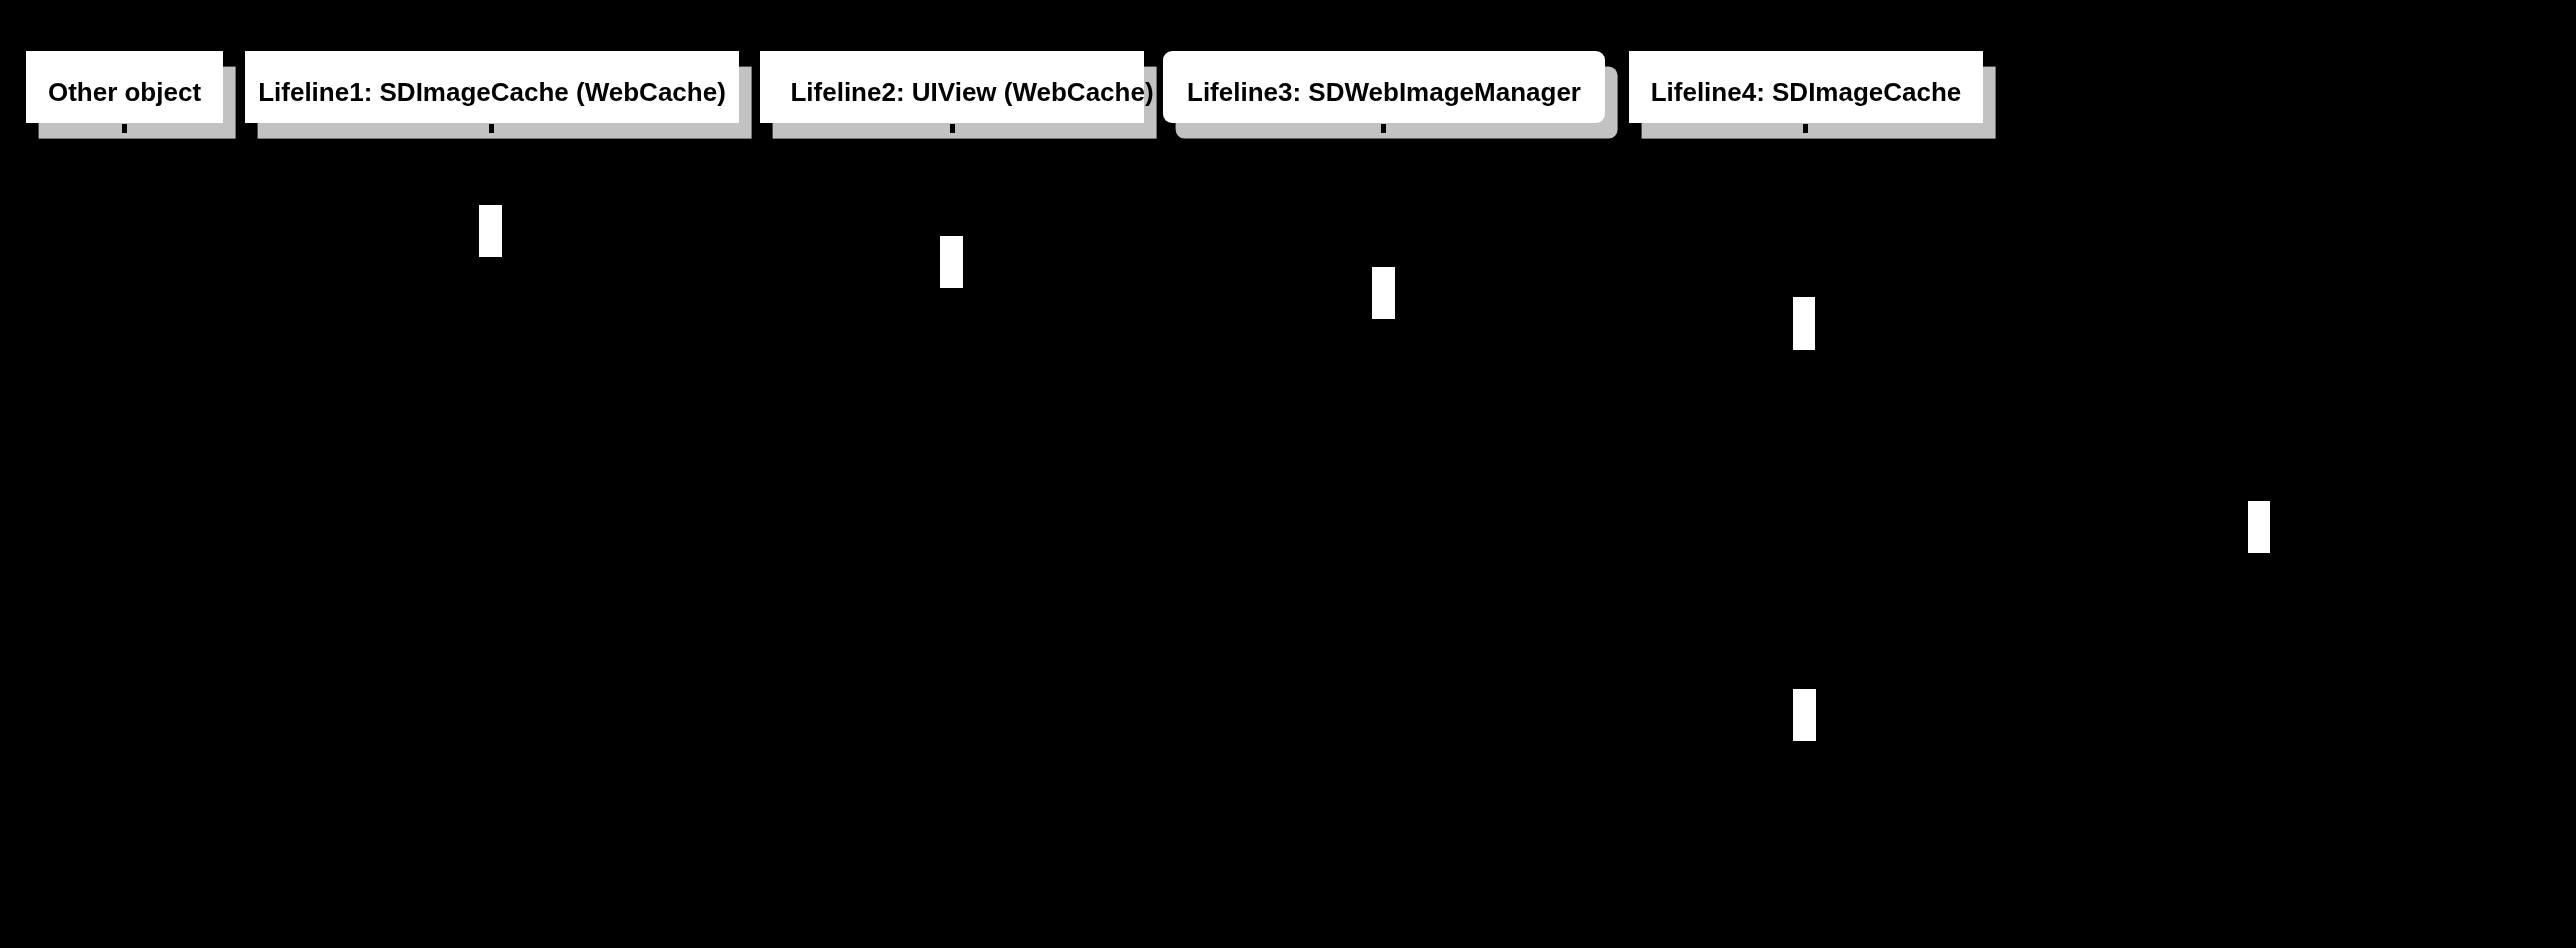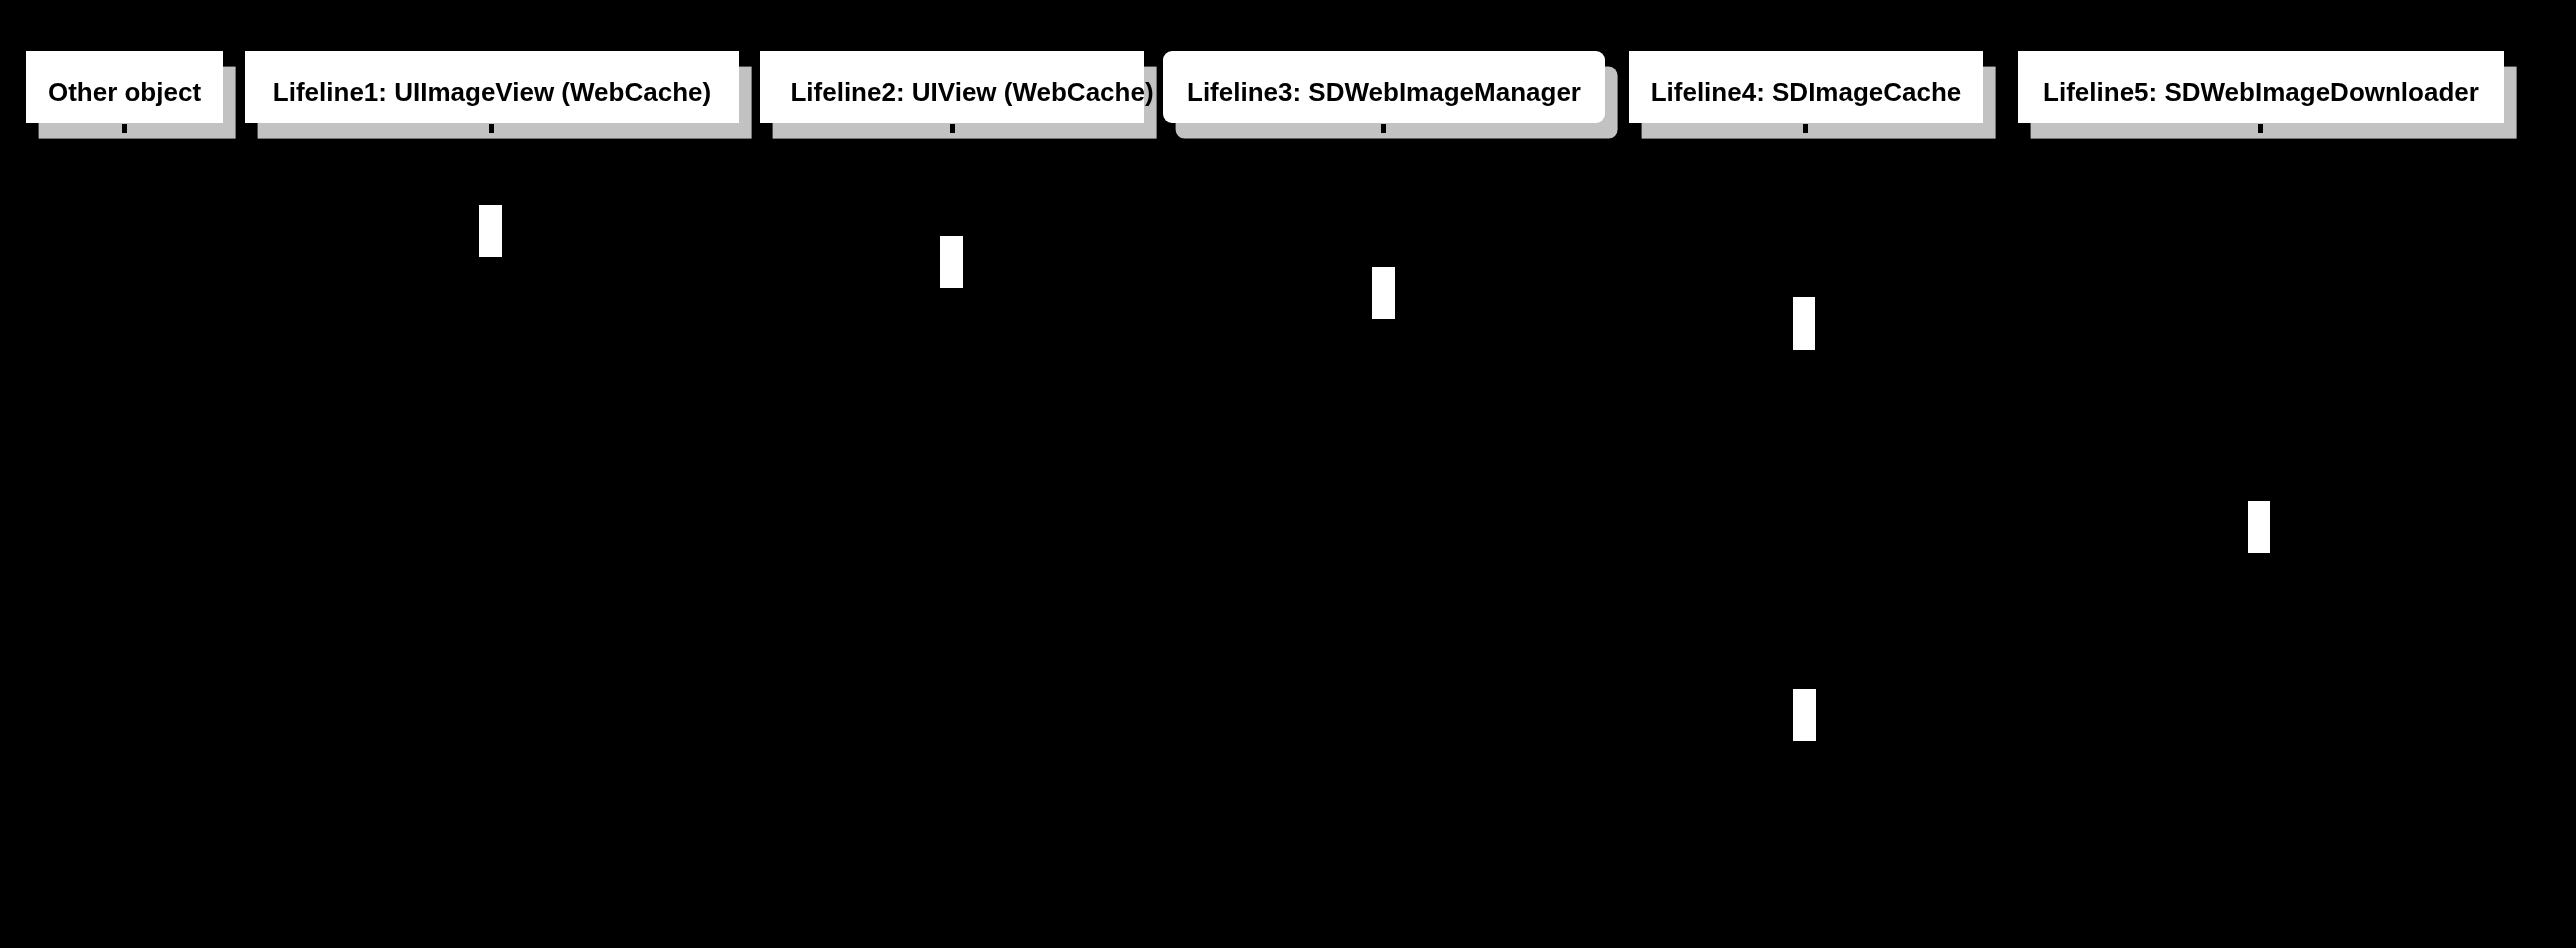--- a/index.html
+++ b/index.html
@@ -70,33 +70,30 @@
 </style>
 </head>
 <body>
 
 <div id="canvas">
 
   <div class="lifeline-box box-0">
     <span class="lifeline-label">Other object</span>
   </div>
   <div class="lifeline-box box-1">
-    <span class="lifeline-label">Lifeline1: UIImageView (WebCache)</span>
+    <span class="lifeline-label">Lifeline1: SDImageCache (WebCache)</span>
   </div>
   <div class="lifeline-box box-2">
     <span class="lifeline-label">Lifeline2: UIView (WebCache)</span>
   </div>
   <div class="lifeline-box box-3">
     <span class="lifeline-label">Lifeline3: SDWebImageManager</span>
   </div>
   <div class="lifeline-box box-4">
     <span class="lifeline-label">Lifeline4: SDImageCache</span>
-  </div>
-  <div class="lifeline-box box-5">
-    <span class="lifeline-label">Lifeline5: SDWebImageDownloader</span>
   </div>
 
   <div class="lifeline-dash dash-0"></div>
   <div class="lifeline-dash dash-1"></div>
   <div class="lifeline-dash dash-2"></div>
   <div class="lifeline-dash dash-3"></div>
   <div class="lifeline-dash dash-4"></div>
   <div class="lifeline-dash dash-5"></div>
 
   <div class="activation-bar bar-0"></div>

